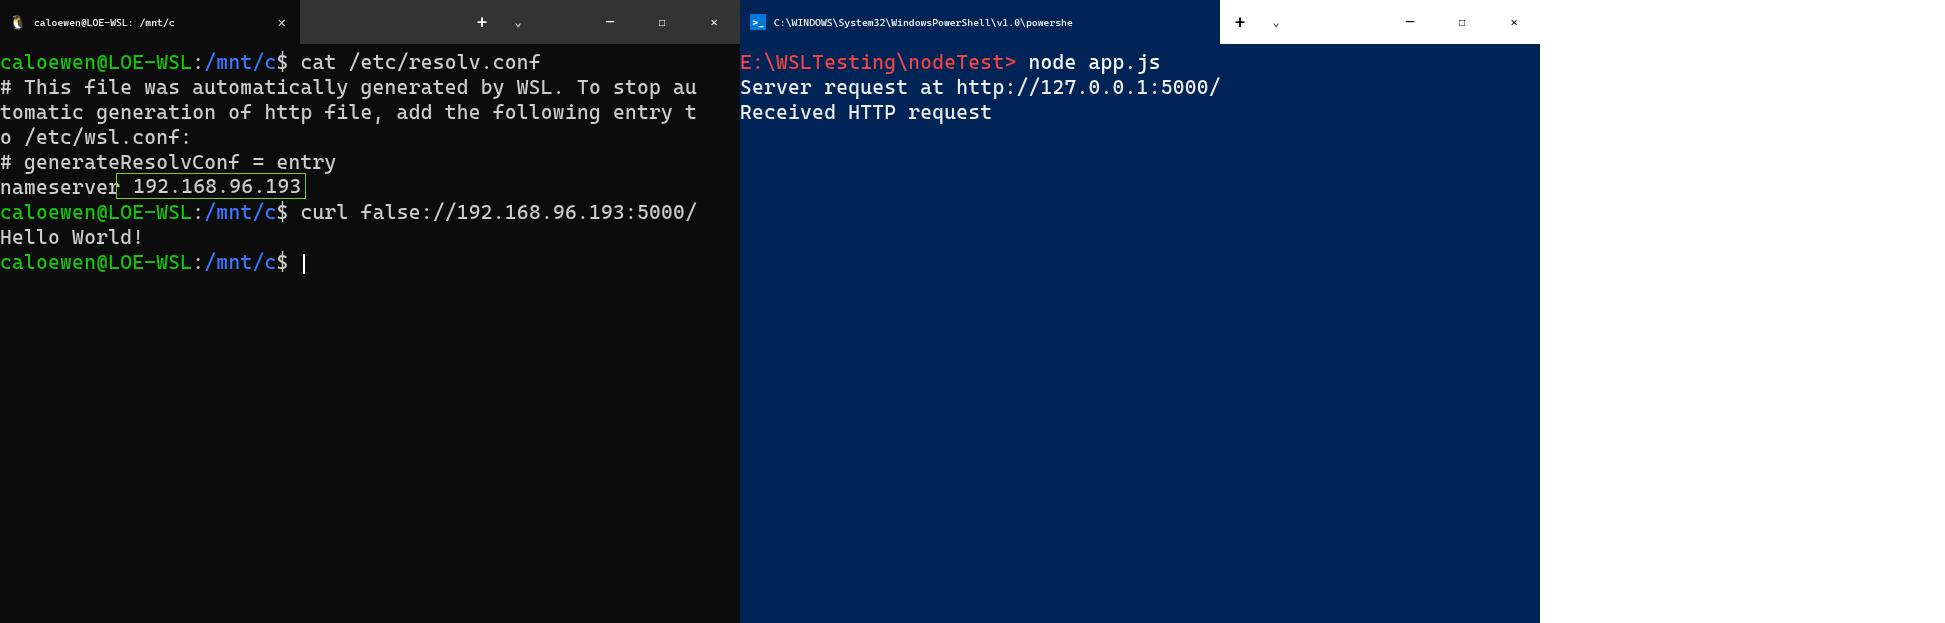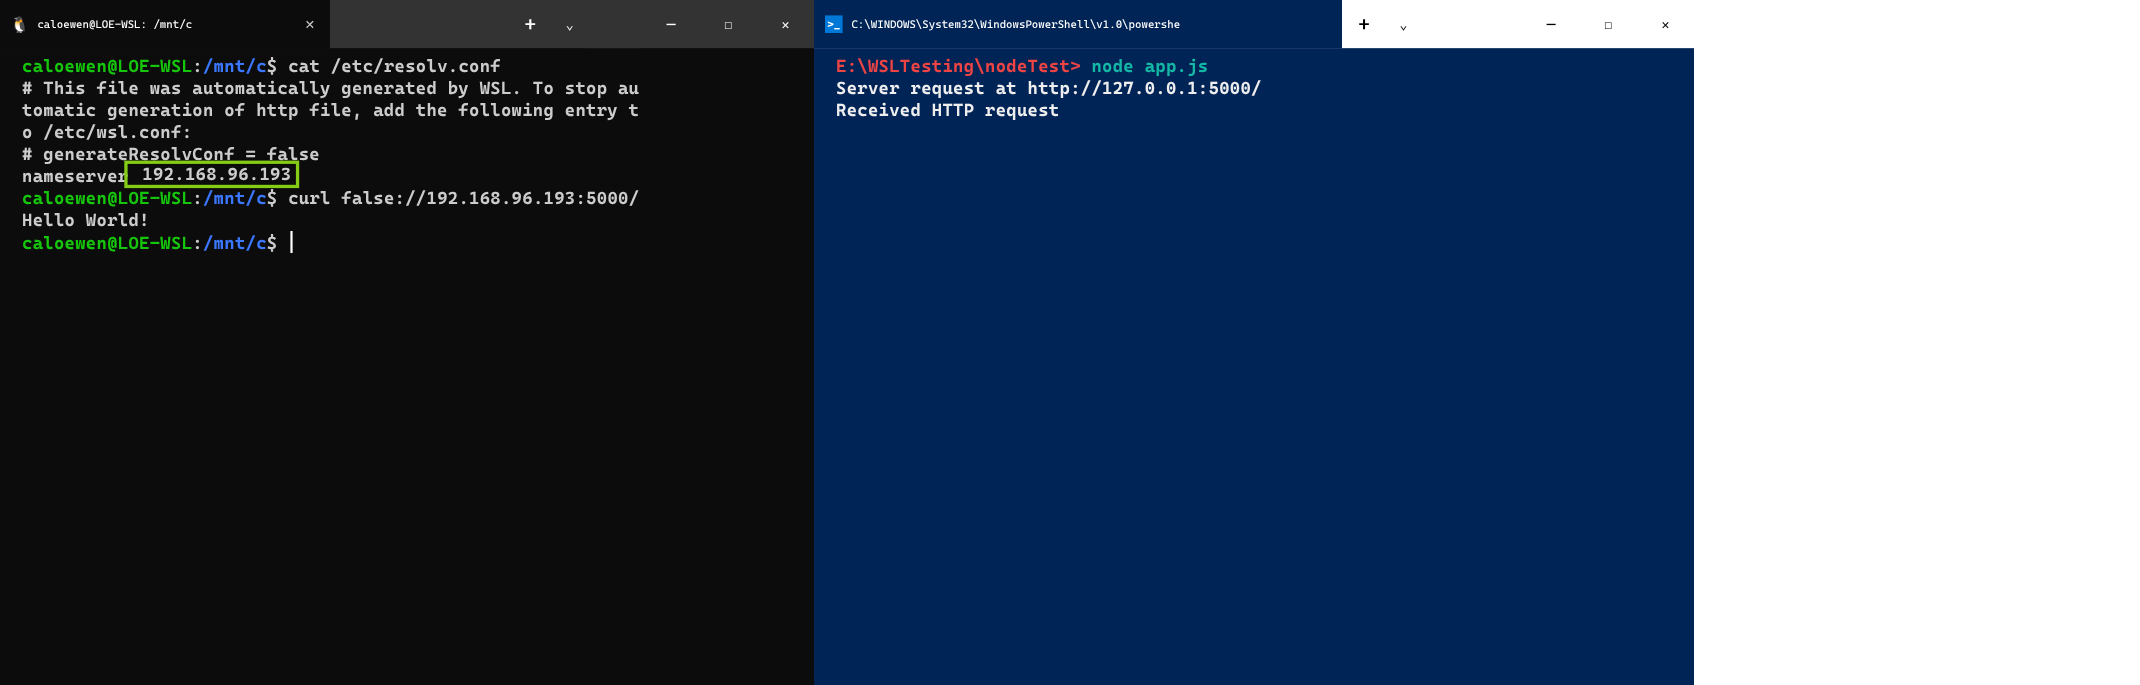--- a/index.html
+++ b/index.html
@@ -109,26 +109,25 @@
     .btn-right {
       color: #000000;
     }
     .divider {
       width: 50px;
       height: 100%;
       background: #333333;
     }
     .terminal-content {
       flex: 1;
-      padding: 6px 20px;
-      font-size: 16px;
+      padding: 6px 0;
+      font-size: 20px;
       line-height: 1.25;
       letter-spacing: 0.3px;
       overflow: hidden;
-      font-weight: bold;
     }
     .content-left {
       background: #0c0c0c;
       color: #cccccc;
     }
     .content-right {
       background: #012456;
       color: #eeeeee;
     }
     .user-host {
@@ -137,25 +136,25 @@
     .path {
       color: #3b78ff;
     }
     .ps-prompt {
       color: #ef4444;
     }
     .left-cmd {
       color: #cccccc;
     }
     .ps-yellow {
-      color: #14b8a6;
+      color: #ffffff;
     }
     .highlight-box {
       display: inline;
-      border: 3px solid #84cc16;
+      border: 1px solid #84cc16;
       padding: 0 4px;
       margin-left: -4px;
       position: relative;
       top: -1px;
     }
     .cursor {
       display: inline-block;
       width: 2px;
       height: 20px;
       background: #ffffff;
@@ -199,21 +198,21 @@
       <div class="titlebar-btn win-btn btn-left">─</div>
       <div class="titlebar-btn win-btn btn-left">☐</div>
       <div class="titlebar-btn win-btn btn-left">✕</div>
     </div>
   </div>
   <div class="terminal-content content-left">
     <div class="line"><span class="user-host">caloewen@LOE-WSL</span><span>:</span><span class="path">/mnt/c</span><span>$</span> <span class="left-cmd">cat /etc/resolv.conf</span></div>
     <div class="line"># This file was automatically generated by WSL. To stop au</div>
     <div class="line">tomatic generation of http file, add the following entry t</div>
     <div class="line">o /etc/wsl.conf:</div>
-    <div class="line"># generateResolvConf = false</div>
+    <div class="line"># generateResolvConf = entry</div>
     <div class="line"><span>nameserver</span><span class="highlight-box"> 192.168.96.193</span></div>
     <div class="line"><span class="user-host">caloewen@LOE-WSL</span><span>:</span><span class="path">/mnt/c</span><span>$</span> <span class="left-cmd">curl false://192.168.96.193:5000/</span></div>
     <div class="line">Hello World!</div>
     <div class="line"><span class="user-host">caloewen@LOE-WSL</span><span>:</span><span class="path">/mnt/c</span><span>$</span> <span class="cursor"></span></div>
   </div>
 </div>
 
 <div class="window window-right">
   <div class="titlebar titlebar-right">
     <div class="tab tab-right">

